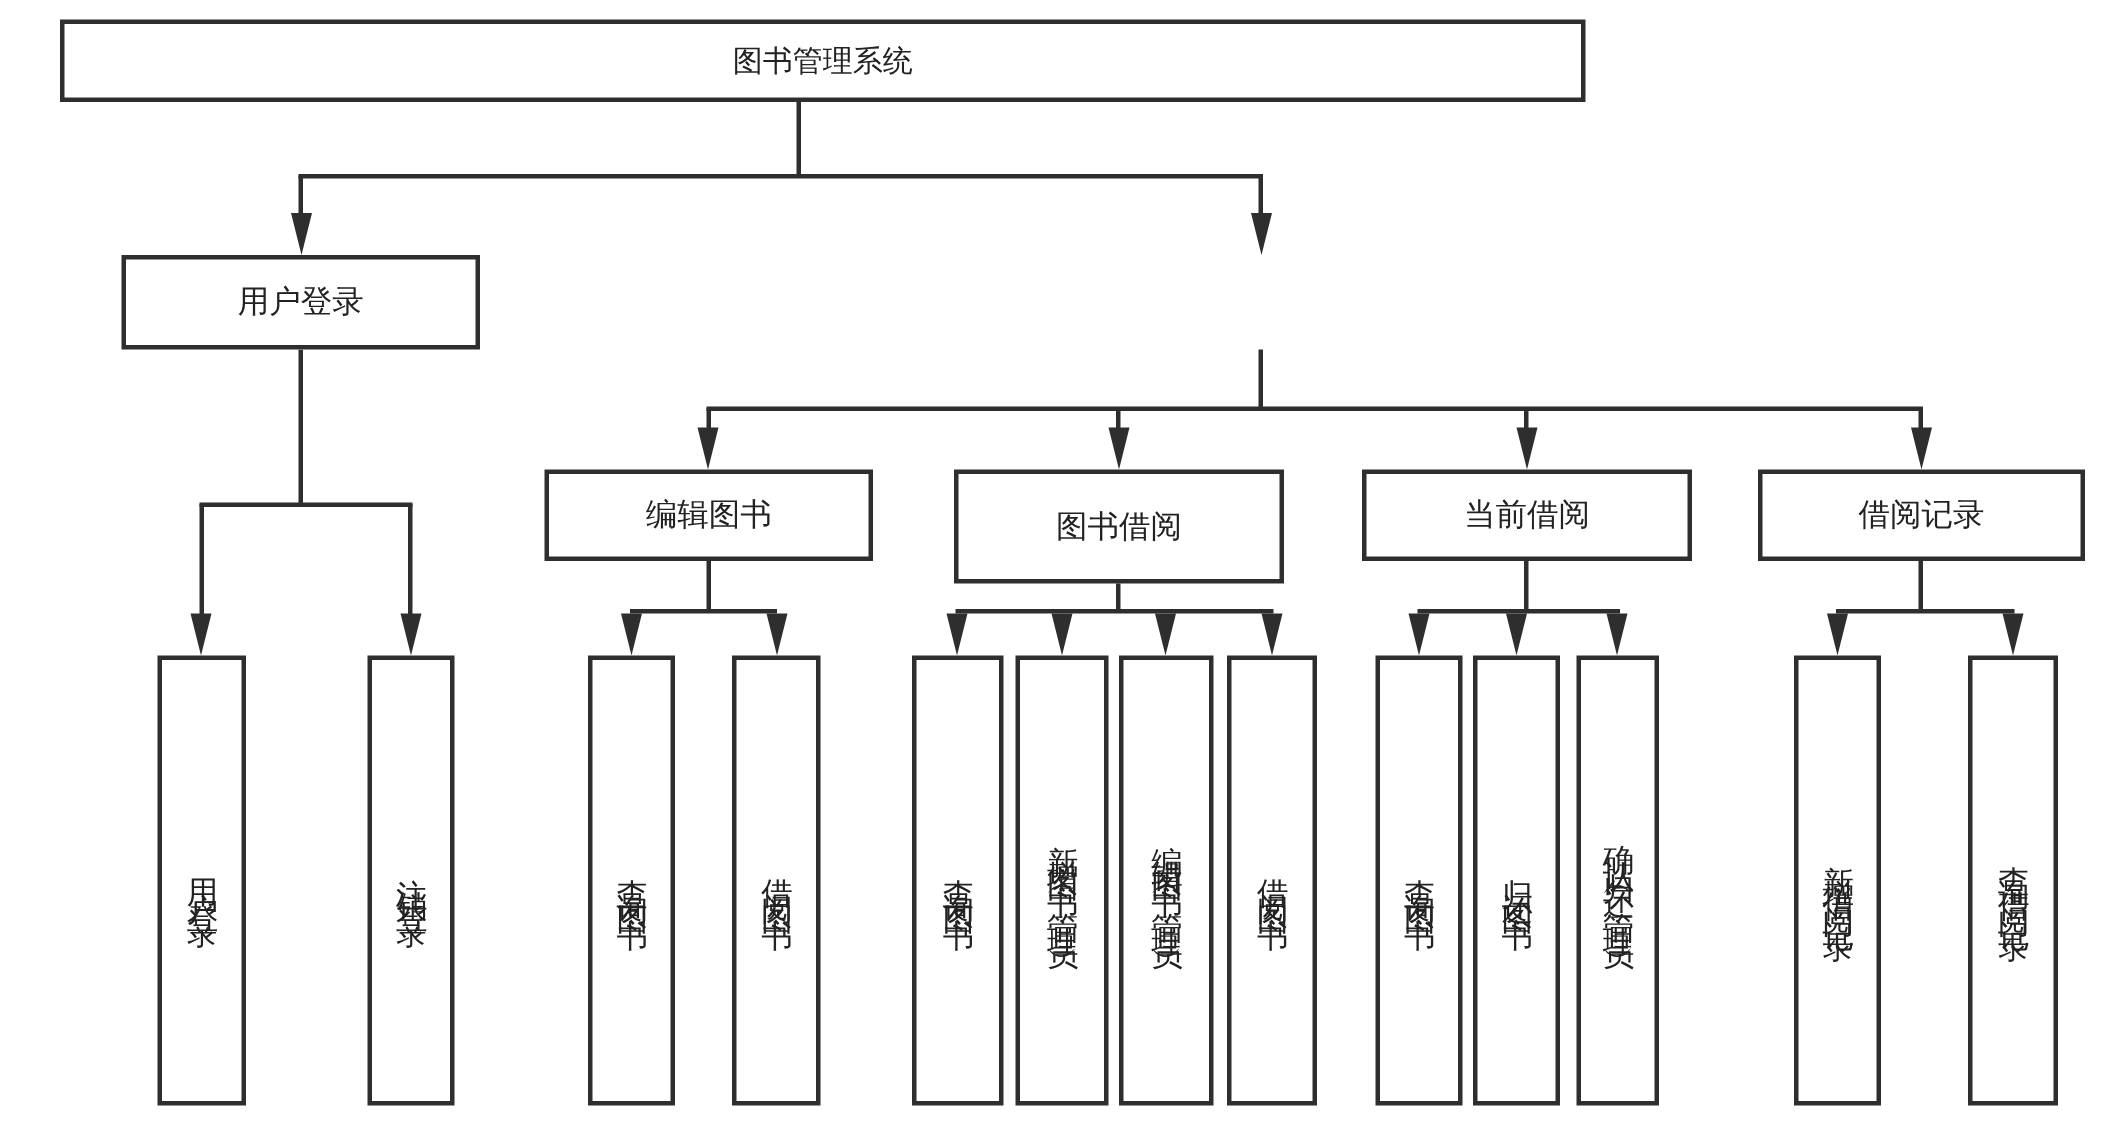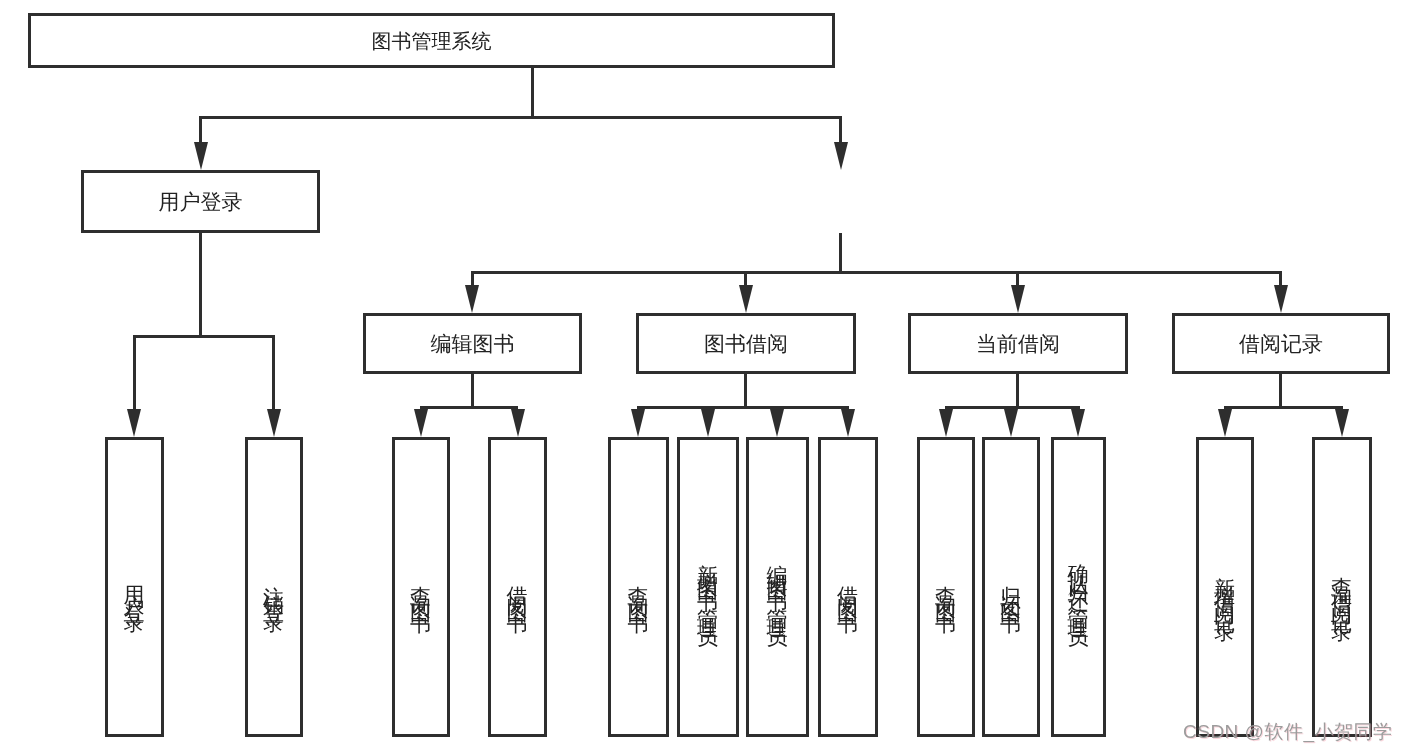--- a/index.html
+++ b/index.html
@@ -82,26 +82,26 @@
   <div class="line" style="left:945px;top:406px;width:135px;height:3px;"></div>
   <div class="arrow" style="left:939px;top:409px;"></div>
   <div class="arrow" style="left:1004px;top:409px;"></div>
   <div class="arrow" style="left:1071px;top:409px;"></div>
 
   <div class="line" style="left:1279px;top:374px;width:3px;height:33px;"></div>
   <div class="line" style="left:1224px;top:406px;width:119px;height:3px;"></div>
   <div class="arrow" style="left:1218px;top:409px;"></div>
   <div class="arrow" style="left:1335px;top:409px;"></div>
 
-  <div class="box title" style="left:28px;top:13px;width:807px;height:55px;">图书管理系统</div>
+  <div class="box title" style="left:40px;top:13px;width:1017px;height:55px;">图书管理系统</div>
 
   <div class="box" style="left:81px;top:170px;width:239px;height:63px;">用户登录</div>
 
   <div class="box" style="left:363px;top:313px;width:219px;height:61px;">编辑图书</div>
-  <div class="box" style="left:636px;top:313px;width:220px;height:61px;">图书借阅</div>
+  <div class="box" style="left:636px;top:313px;width:220px;height:76px;font-family:Liberation Serif, serif;">图书借阅</div>
   <div class="box" style="left:1172px;top:313px;width:218px;height:61px;">借阅记录</div>
   <div class="box" style="left:908px;top:313px;width:220px;height:61px;">当前借阅</div>
 
   <div class="box vbox" style="left:105px;top:437px;width:59px;height:300px;">用户登录</div>
   <div class="box vbox" style="left:245px;top:437px;width:58px;height:300px;">注销登录</div>
 
   <div class="box vbox" style="left:392px;top:437px;width:58px;height:300px;">查询图书</div>
   <div class="box vbox" style="left:488px;top:437px;width:59px;height:300px;">借阅图书</div>
 
   <div class="box vbox" style="left:608px;top:437px;width:61px;height:300px;">查询图书</div>
@@ -109,15 +109,14 @@
   <div class="box vbox" style="left:746px;top:437px;width:63px;height:300px;">编辑图书（管理员）</div>
   <div class="box vbox" style="left:818px;top:437px;width:60px;height:300px;">借阅图书</div>
 
   <div class="box vbox" style="left:917px;top:437px;width:58px;height:300px;">查询图书</div>
   <div class="box vbox" style="left:982px;top:437px;width:58px;height:300px;">归还图书</div>
   <div class="box vbox" style="left:1051px;top:437px;width:55px;height:300px;">确认归还（管理员）</div>
 
   <div class="box vbox" style="left:1196px;top:437px;width:58px;height:300px;">新增借阅记录</div>
   <div class="box vbox" style="left:1312px;top:437px;width:60px;height:300px;">查询借阅记录</div>
 
-  <div class="watermark">CSDN @软件_小贺同学</div>
 
 </div>
 
 </body></html>

